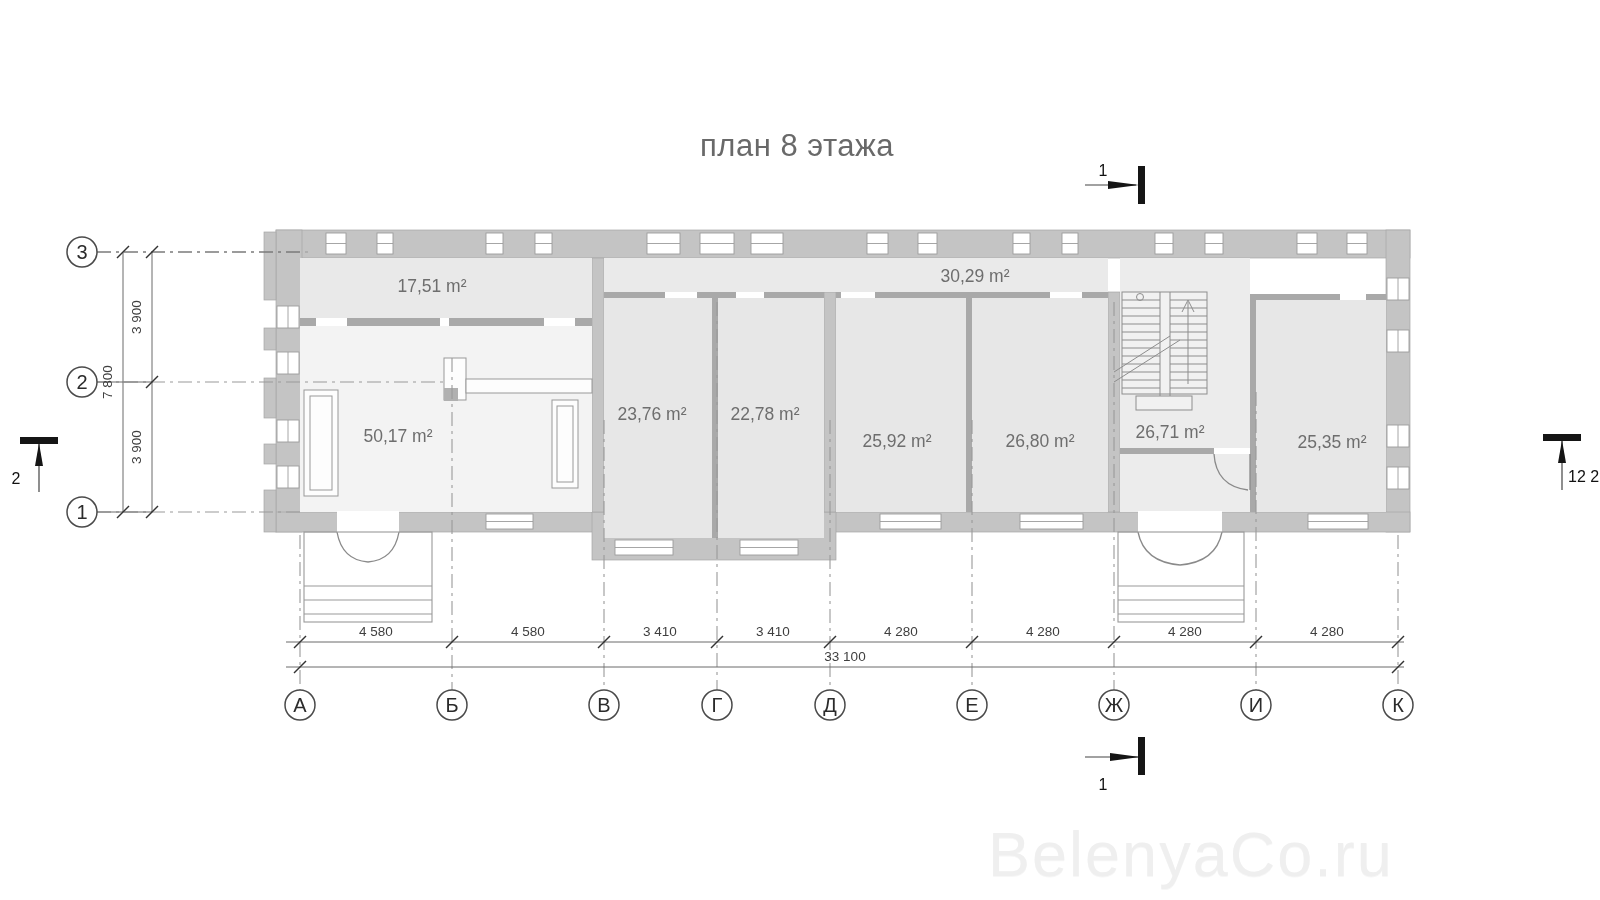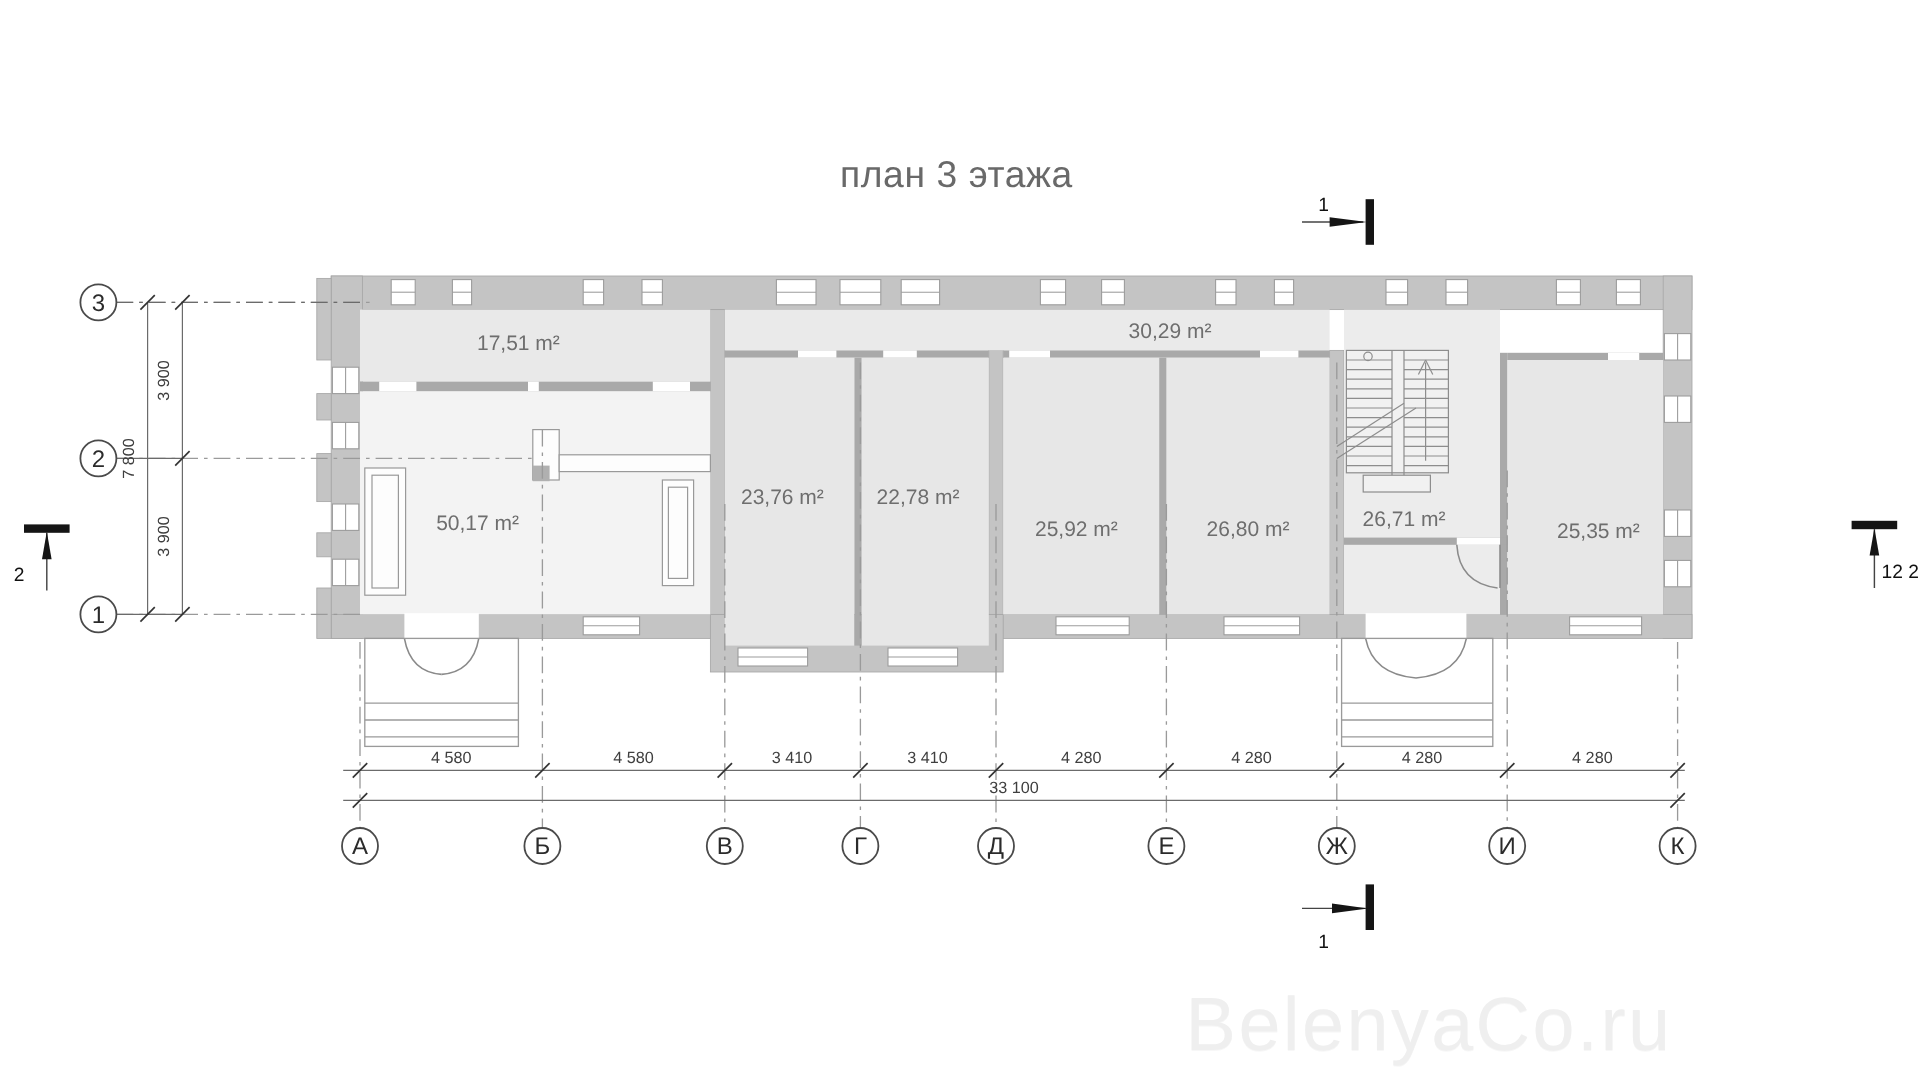--- a/index.html
+++ b/index.html
@@ -30,21 +30,21 @@
   .stairfill{fill:#f1f1f1;stroke:#8d8d8d;stroke-width:1;}
   .door{stroke:#8a8a8a;stroke-width:1.3;fill:none;}
   .porch{fill:none;stroke:#9a9a9a;stroke-width:1.1;}
   .thin{stroke:#444;stroke-width:1.2;fill:none;}
   .solidfill{fill:#151515;stroke:none;}
 </style>
 </head>
 <body>
 
 <div id="stage">
-  <div class="page-title">план 3 этажа</div>
+  <div class="page-title">план 8 этажа</div>
 
   <svg id="plan-svg" width="1600" height="900" viewBox="0 0 1600 900">
 
     <g id="walls">
       <rect class="wall" x="276" y="230" width="1134" height="28"></rect>
       <rect class="wall" x="276" y="230" width="26" height="302"></rect>
       <rect class="wall" x="1386" y="230" width="24" height="302"></rect>
       <rect class="wall" x="276" y="512" width="1134" height="20"></rect>
       <rect class="wall" x="592" y="512" width="244" height="48"></rect>
 

